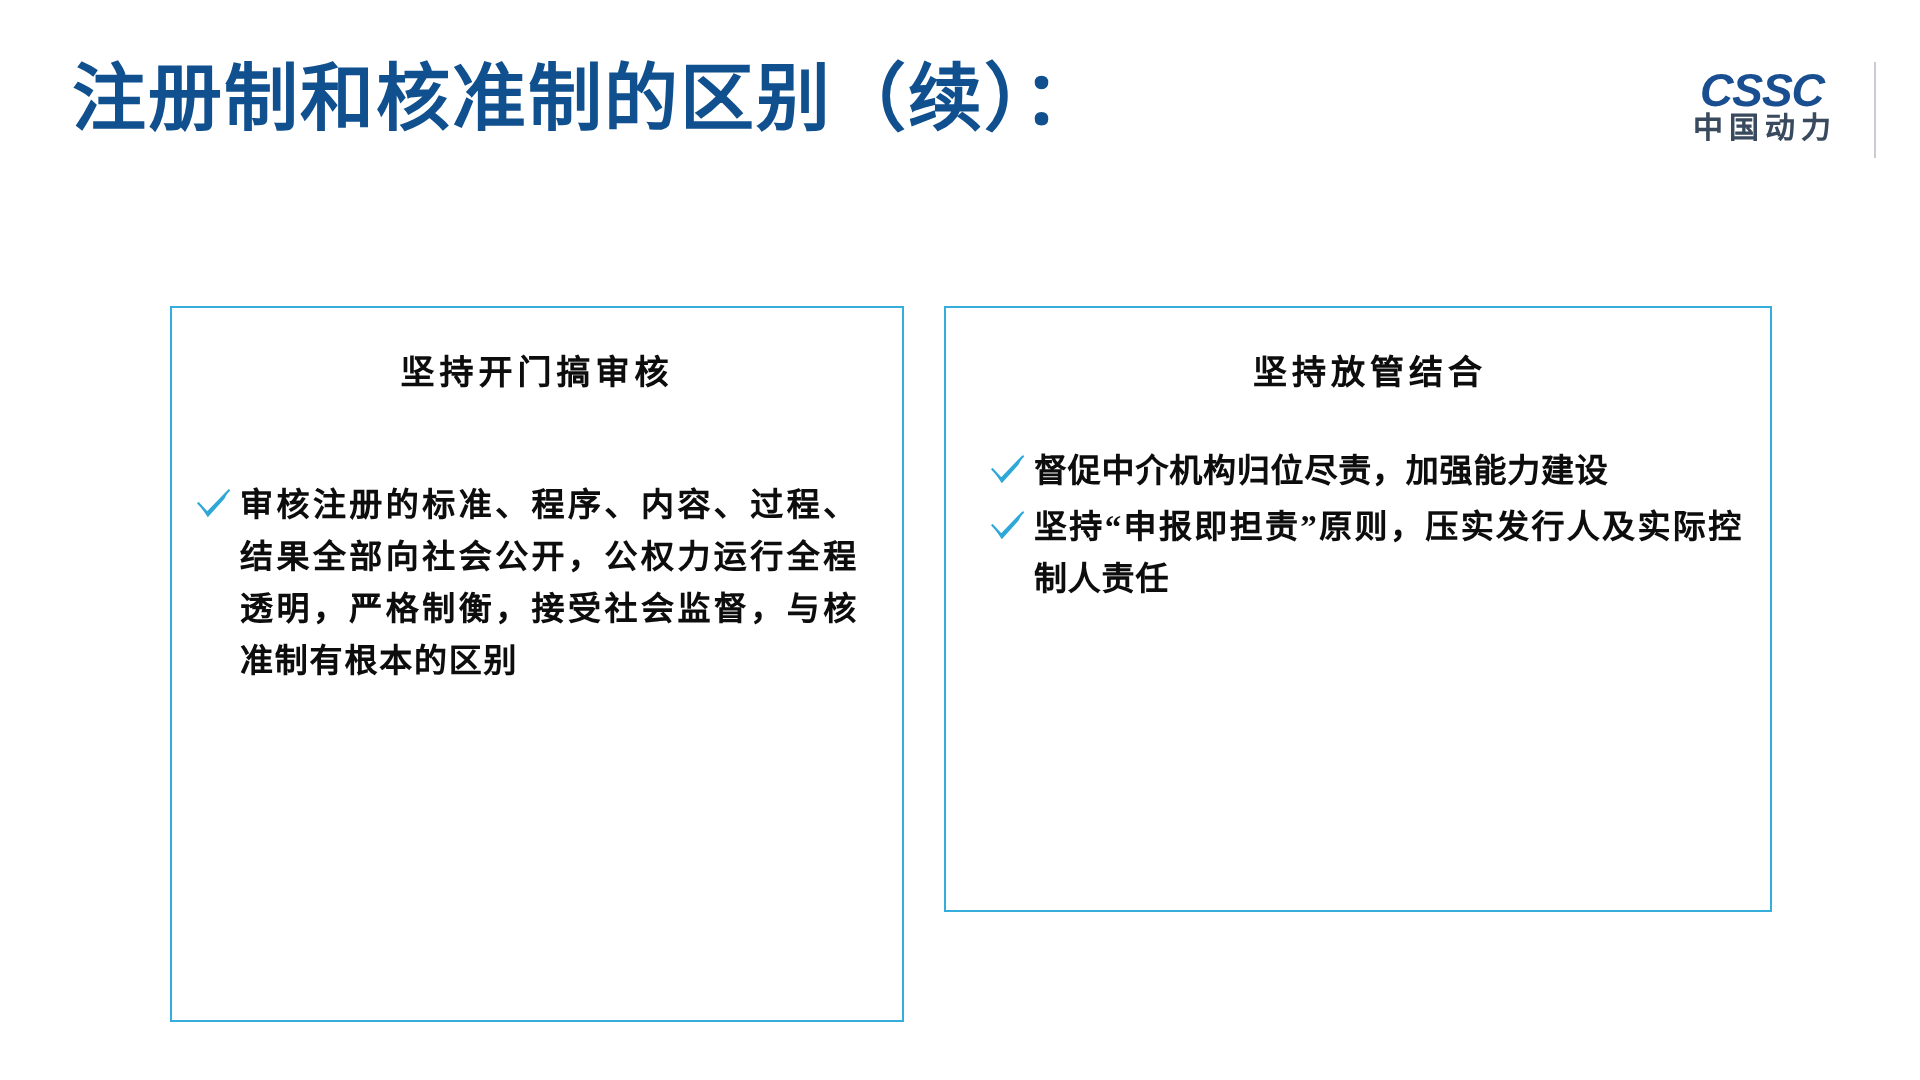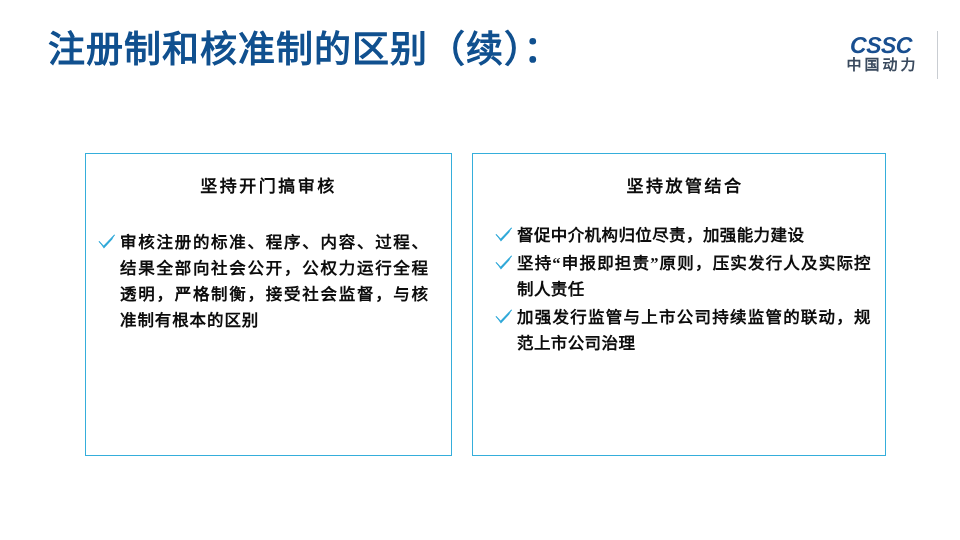--- a/index.html
+++ b/index.html
@@ -20,21 +20,21 @@
     position: absolute;
     inset: 0;
     width: 960px;
     height: 540px;
     background: #ffffff;
   }
 
   
   .slide-title {
     position: absolute;
-    left: 48px;
+    left: 36px;
     top: 27px;
     font-family: "Liberation Sans", "DejaVu Sans", sans-serif;
     font-size: 37px;
     font-weight: bold;
     color: #10508F;
     letter-spacing: 1px;
     white-space: nowrap;
     line-height: 46px;
   }
 
@@ -76,40 +76,40 @@
     background: #C9CDD2;
   }
 
   
   .box {
     position: absolute;
     box-sizing: border-box;
     border: 1.6px solid #35AEDB;
     background: #ffffff;
   }
-  #box-left  { left: 85px;  top: 153px; width: 367px; height: 303px; }
+  #box-left  { left: 85px;  top: 153px; width: 367px; height: 358px; }
   #box-right { left: 472px; top: 153px; width: 414px; height: 303px; padding-left: 12px; }
 
   .box-header {
     text-align: center;
     font-family: "Liberation Serif", "DejaVu Serif", serif;
     font-size: 17px;
     font-weight: bold;
     color: #0D0D0D;
     letter-spacing: 2.5px;
     margin-top: 21px;
     line-height: 24px;
   }
 
   .bullet-list {
     list-style: none;
     margin: 0;
     padding: 0;
   }
-  #box-left .bullet-list  { margin-top: 31px; padding: 0 22px 0 12px; }
+  #box-left .bullet-list  { margin-top: 41px; padding: 0 22px 0 12px; }
   #box-right .bullet-list { margin-top: 24px; padding: 0 14px 0 10px; }
 
   .bullet-item {
     display: flex;
     align-items: flex-start;
     margin-bottom: 2px;
   }
   .bullet-icon {
     flex: 0 0 auto;
     width: 22px;
@@ -174,25 +174,16 @@
         </li>
         <li class="bullet-item">
           <span class="bullet-icon">
             <svg width="18" height="16" viewBox="0 0 18 16" aria-hidden="true">
               <path d="M1.2 7.6 L5.6 12.4 L16.4 1.2 L14.2 5.4 L5.9 14.6 Z" fill="#2FA8D8"></path>
               <path d="M1.2 7.6 L5.6 12.4 L16.4 1.2" fill="none" stroke="#2FA8D8" stroke-width="1.1" stroke-linecap="round" stroke-linejoin="round"></path>
             </svg>
           </span>
           <span class="bullet-text">坚持“申报即担责”原则，压实发行人及实际控制人责任</span>
         </li>
-        <li class="bullet-item">
-          <span class="bullet-icon">
-            <svg width="18" height="16" viewBox="0 0 18 16" aria-hidden="true">
-              <path d="M1.2 7.6 L5.6 12.4 L16.4 1.2 L14.2 5.4 L5.9 14.6 Z" fill="#2FA8D8"></path>
-              <path d="M1.2 7.6 L5.6 12.4 L16.4 1.2" fill="none" stroke="#2FA8D8" stroke-width="1.1" stroke-linecap="round" stroke-linejoin="round"></path>
-            </svg>
-          </span>
-          <span class="bullet-text">加强发行监管与上市公司持续监管的联动，规范上市公司治理</span>
-        </li>
       </ul>
   </div>
 
 </div>
 
 </body></html>

